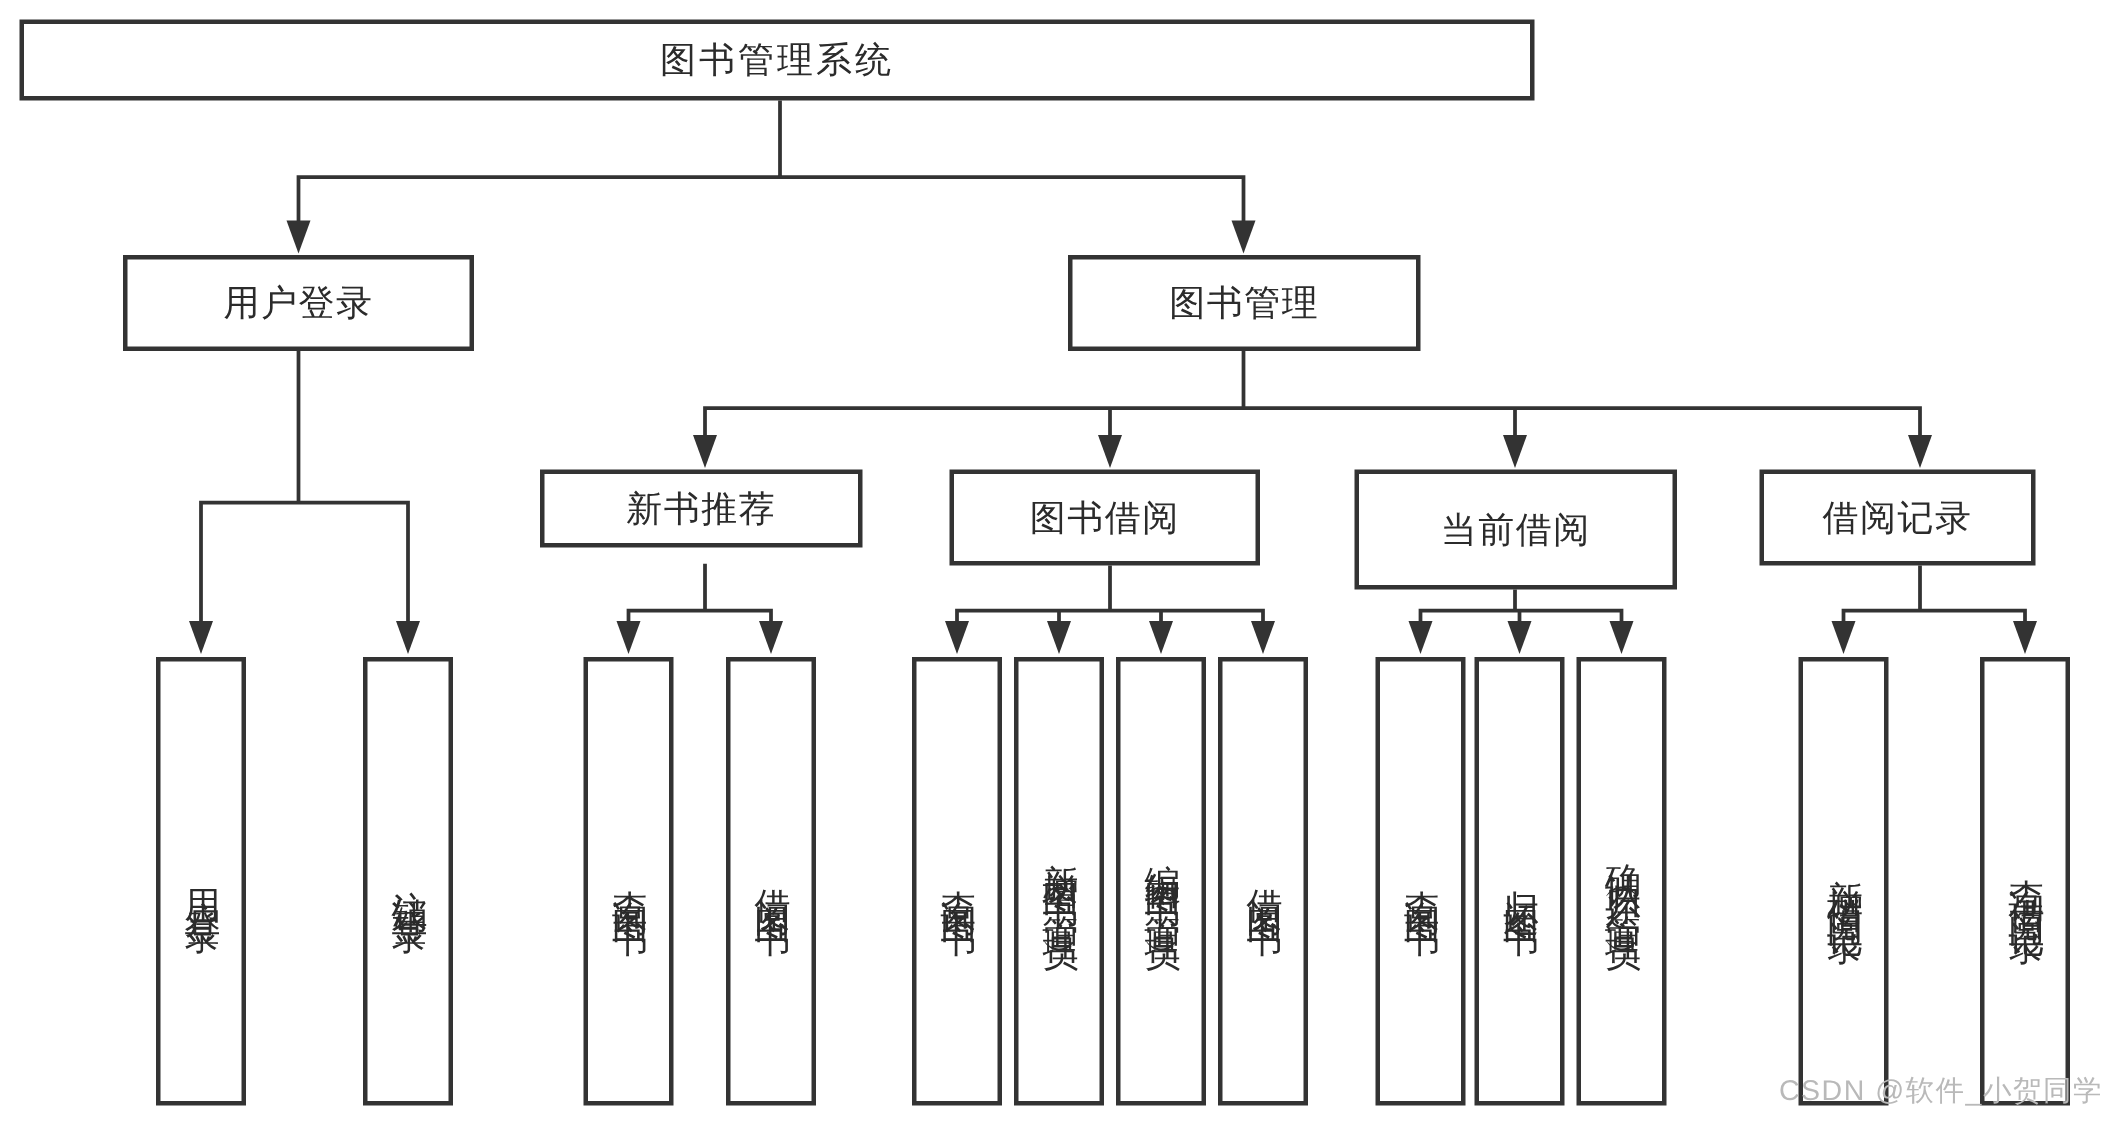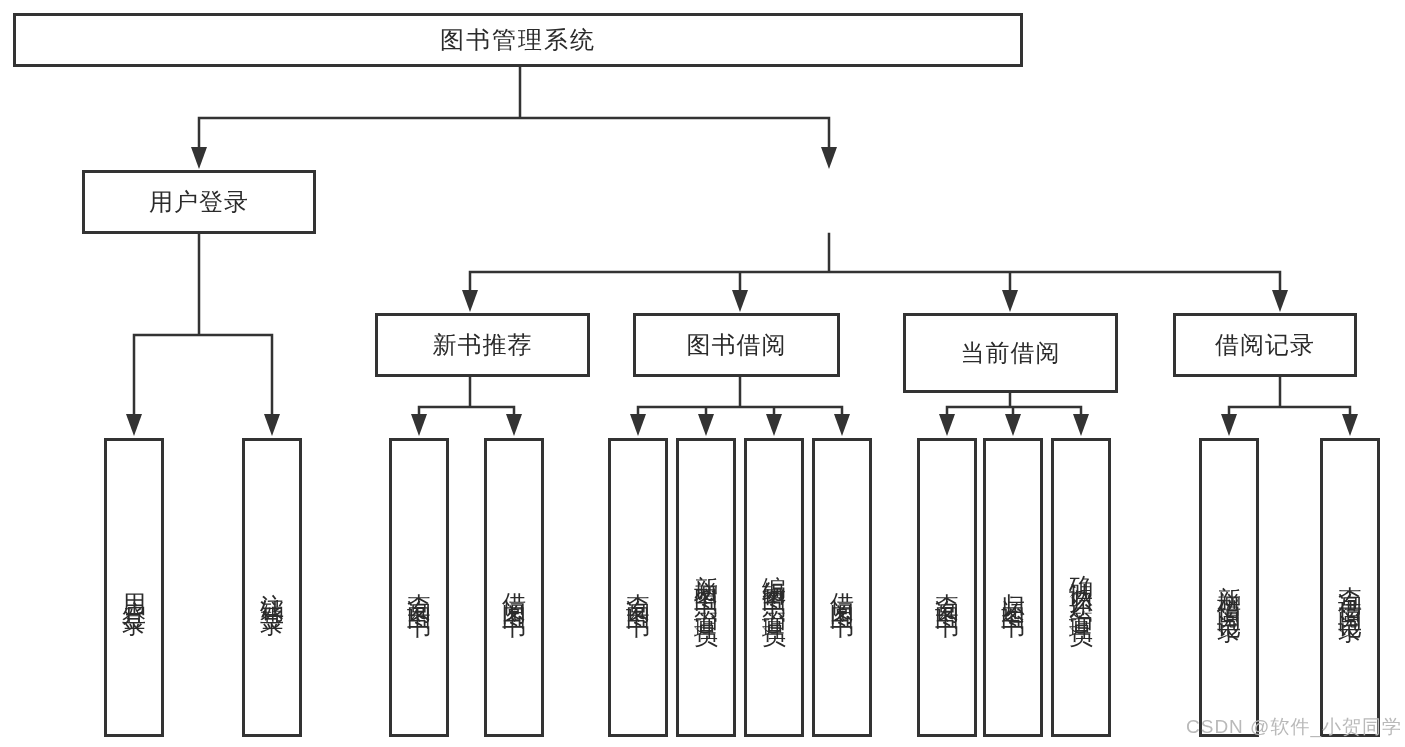--- a/index.html
+++ b/index.html
@@ -104,22 +104,23 @@
       <polygon points="1073,414 1089,414 1081,436"></polygon>
 
       <polygon points="1221,414 1237,414 1229,436"></polygon>
       <polygon points="1342,414 1358,414 1350,436"></polygon>
     </g>
   </svg>
 
   <div class="node hbox root-box" style="left:13px; top:13px; width:1010px; height:54px">图书管理系统</div>
 
   <div class="node hbox" style="left:82px; top:170px; width:234px; height:64px">用户登录</div>
+  <div class="node hbox" style="left:712px; top:170px; width:235px; height:64px">图书管理</div>
 
-  <div class="node hbox" style="left:375px; top:313px; width:215px; height:64px">新书推荐</div>
+  <div class="node hbox" style="left:360px; top:313px; width:215px; height:52px">新书推荐</div>
   <div class="node hbox" style="left:633px; top:313px; width:207px; height:64px">图书借阅</div>
   <div class="node hbox" style="left:903px; top:313px; width:215px; height:80px">当前借阅</div>
   <div class="node hbox" style="left:1173px; top:313px; width:184px; height:64px">借阅记录</div>
 
   <div class="node vbox" style="left:104px; top:438px; width:60px; height:299px">用户登录</div>
   <div class="node vbox" style="left:242px; top:438px; width:60px; height:299px">注销登录</div>
 
   <div class="node vbox" style="left:389px; top:438px; width:60px; height:299px">查询图书</div>
   <div class="node vbox" style="left:484px; top:438px; width:60px; height:299px">借阅图书</div>
 

